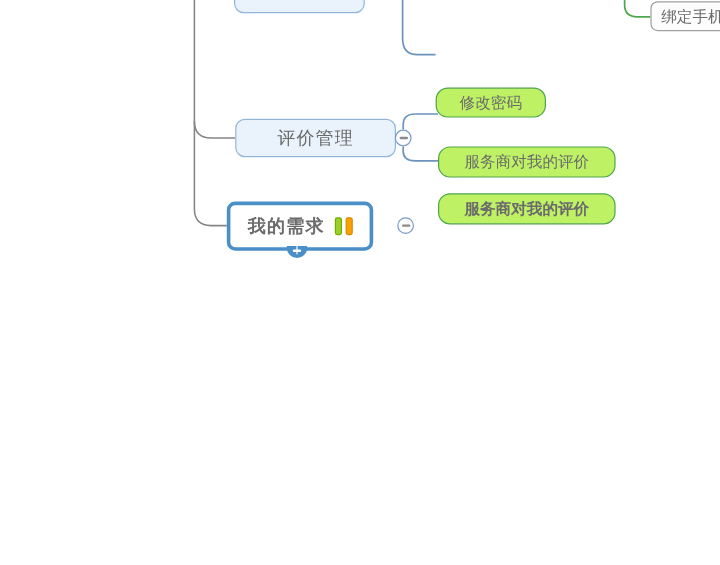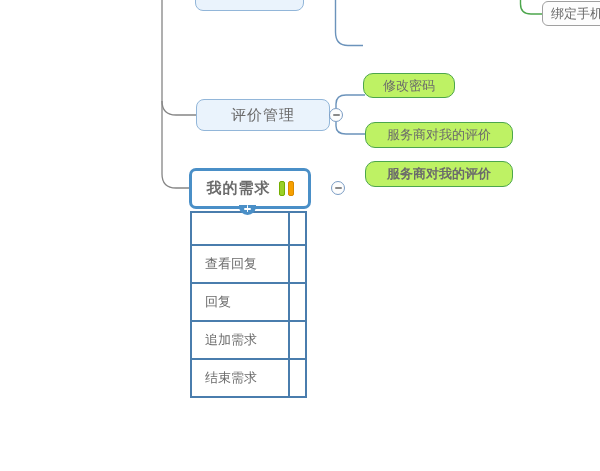--- a/index.html
+++ b/index.html
@@ -84,36 +84,14 @@
 
   <div class="collapse-btn" style="left:331px;top:181px;">
     <span class="minus-bar"></span>
   </div>
 
   <div class="expand-handle">
     <span class="plus-h"></span>
     <span class="plus-v"></span>
   </div>
 
-  <div id="req-table">
-    <div class="trow trow-first">
-      <div class="cell-main"></div>
-      <div class="cell-side"></div>
-    </div>
-    <div class="trow trow-std">
-      <div class="cell-main">查看回复</div>
-      <div class="cell-side"></div>
-    </div>
-    <div class="trow trow-std">
-      <div class="cell-main">回复</div>
-      <div class="cell-side"></div>
-    </div>
-    <div class="trow trow-std">
-      <div class="cell-main">追加需求</div>
-      <div class="cell-side"></div>
-    </div>
-    <div class="trow trow-std">
-      <div class="cell-main">结束需求</div>
-      <div class="cell-side"></div>
-    </div>
-  </div>
 
 </div>
 
 </body></html>

